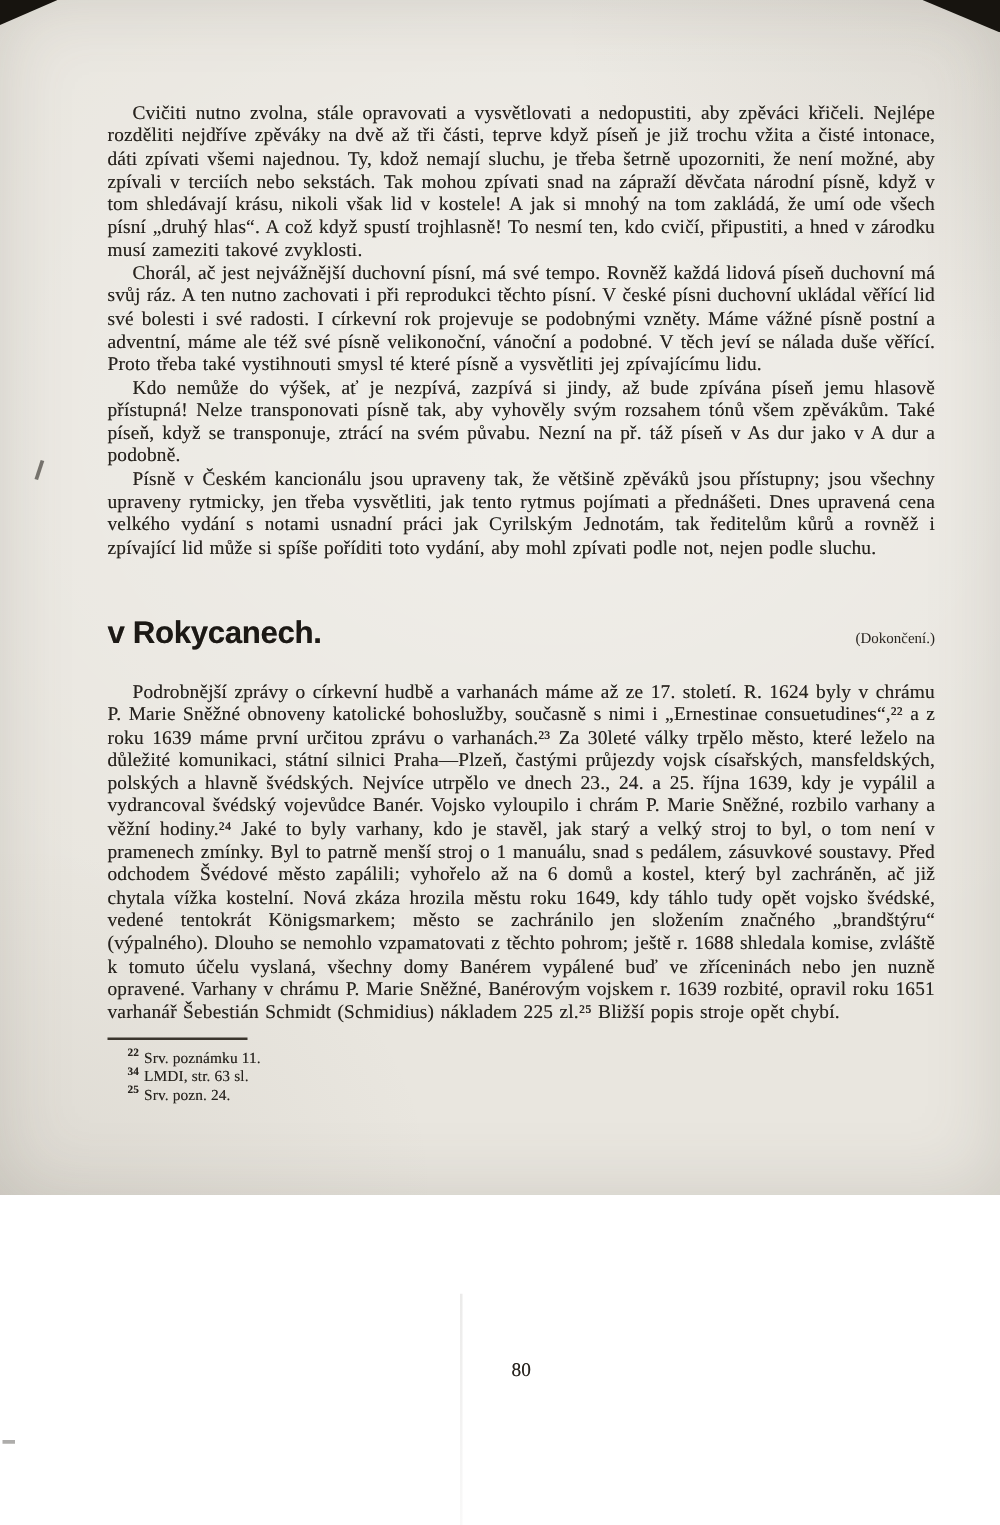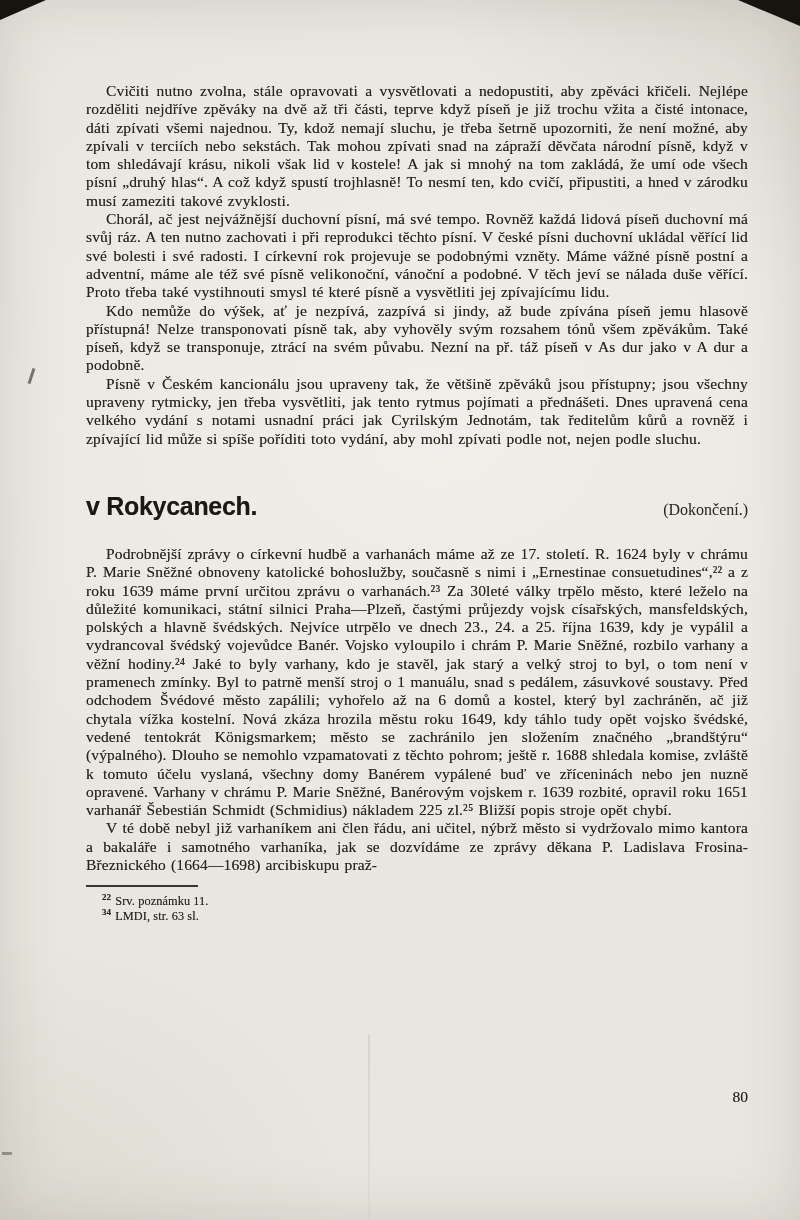--- a/index.html
+++ b/index.html
@@ -5,21 +5,21 @@
   html, body {
     margin: 0;
     padding: 0;
     width: 800px;
     height: 1220px;
     overflow: hidden;
   }
   .page {
     position: relative;
     width: 800px;
-    height: 1220px;
+    height: 956px;
     background:
       radial-gradient(ellipse 900px 700px at 55% 35%, rgba(255,255,255,0.35), rgba(255,255,255,0) 70%),
       radial-gradient(ellipse 500px 400px at 0% 100%, rgba(120,112,98,0.10), rgba(120,112,98,0) 70%),
       radial-gradient(ellipse 500px 400px at 100% 0%, rgba(120,112,98,0.12), rgba(120,112,98,0) 70%),
       #e9e6df;
     box-shadow: inset 0 0 60px rgba(90,84,72,0.18);
     color: #27231e;
   }
   .artifact { position: absolute; background: #17140f; }
   .corner-tl { top: 0; left: 0; width: 46px; height: 20px; clip-path: polygon(0 0, 100% 0, 0 100%); }
@@ -67,21 +67,21 @@
     margin-top: 26px;
   }
   .heading-line2 {
     font-size: 25px;
     letter-spacing: -0.3px;
     text-shadow: 0 0 0.5px rgba(28,25,21,0.6);
   }
   .continuation-note {
     font-family: "Liberation Serif", serif;
     font-weight: normal;
-    font-size: 16px;
+    font-size: 12px;
     color: #27231e;
   }
   .footnote-rule {
     width: 112px;
     height: 0;
     border-top: 2px solid #3a352d;
     margin: 11px 0 7px 0;
   }
   p.footnote {
     margin: 0;
@@ -92,21 +92,21 @@
     line-height: 14.6px;
     letter-spacing: 0.1px;
     text-shadow: 0 0 0.3px rgba(39,35,30,0.5);
   }
   p.footnote sup { font-size: 9px; line-height: 0; margin-right: 4px; font-weight: bold; }
   .page-number {
     position: absolute;
     top: 1088px;
     left: 86px;
     width: 662px;
-    text-align: right;
+    text-align: center;
     font-family: "Liberation Serif", serif;
     font-size: 15.5px;
     text-shadow: 0 0 0.4px rgba(39,35,30,0.55);
   }
 </style>
 </head>
 <body>
 
 <div class="page">
 
@@ -127,27 +127,27 @@
 
     <h1 class="article-heading">
       <span class="heading-row2">
         <span class="heading-line2">v Rokycanech.</span>
         <span class="continuation-note">(Dokončení.)</span>
       </span>
     </h1>
 
     <section>
       <p class="body">Podrobnější zprávy o církevní hudbě a varhanách máme až ze 17. století. R. 1624 byly v chrámu P. Marie Sněžné obnoveny katolické bohoslužby, současně s nimi i „Ernestinae consuetudines“,²² a z roku 1639 máme první určitou zprávu o varhanách.²³ Za 30leté války trpělo město, které leželo na důležité komunikaci, státní silnici Praha—Plzeň, častými průjezdy vojsk císařských, mansfeldských, polských a hlavně švédských. Nejvíce utrpělo ve dnech 23., 24. a 25. října 1639, kdy je vypálil a vydrancoval švédský vojevůdce Banér. Vojsko vyloupilo i chrám P. Marie Sněžné, rozbilo varhany a věžní hodiny.²⁴ Jaké to byly varhany, kdo je stavěl, jak starý a velký stroj to byl, o tom není v pramenech zmínky. Byl to patrně menší stroj o 1 manuálu, snad s pedálem, zásuvkové soustavy. Před odchodem Švédové město zapálili; vyhořelo až na 6 domů a kostel, který byl zachráněn, ač již chytala vížka kostelní. Nová zkáza hrozila městu roku 1649, kdy táhlo tudy opět vojsko švédské, vedené tentokrát Königsmarkem; město se zachránilo jen složením značného „brandštýru“ (výpalného). Dlouho se nemohlo vzpamatovati z těchto pohrom; ještě r. 1688 shledala komise, zvláště k tomuto účelu vyslaná, všechny domy Banérem vypálené buď ve zříceninách nebo jen nuzně opravené. Varhany v chrámu P. Marie Sněžné, Banérovým vojskem r. 1639 rozbité, opravil roku 1651 varhanář Šebestián Schmidt (Schmidius) nákladem 225 zl.²⁵ Bližší popis stroje opět chybí.</p>
-      <p class="body">V té době nebyl již varhaníkem ani člen řádu, ani učitel, nýbrž město si vydržovalo mimo kantora a bakaláře i samotného varhaníka, jak se dozvídáme ze zprávy děkana P. Ladislava Frosina-Březnického (1664—1698) arcibiskupu praž-</p>
     </section>
 
     <div class="footnote-rule"></div>
 
     <section>
       <p class="footnote"><sup>22</sup><span>Srv. poznámku 11.</span></p>
       <p class="footnote"><sup>34</sup><span>LMDI, str. 63 sl.</span></p>
+      <p class="footnote"><sup>25</sup><span>Srv. pozn. 24.</span></p>
     </section>
 
   </div>
 
   <div class="page-number">80</div>
 
 </div>
 
 </body></html>

